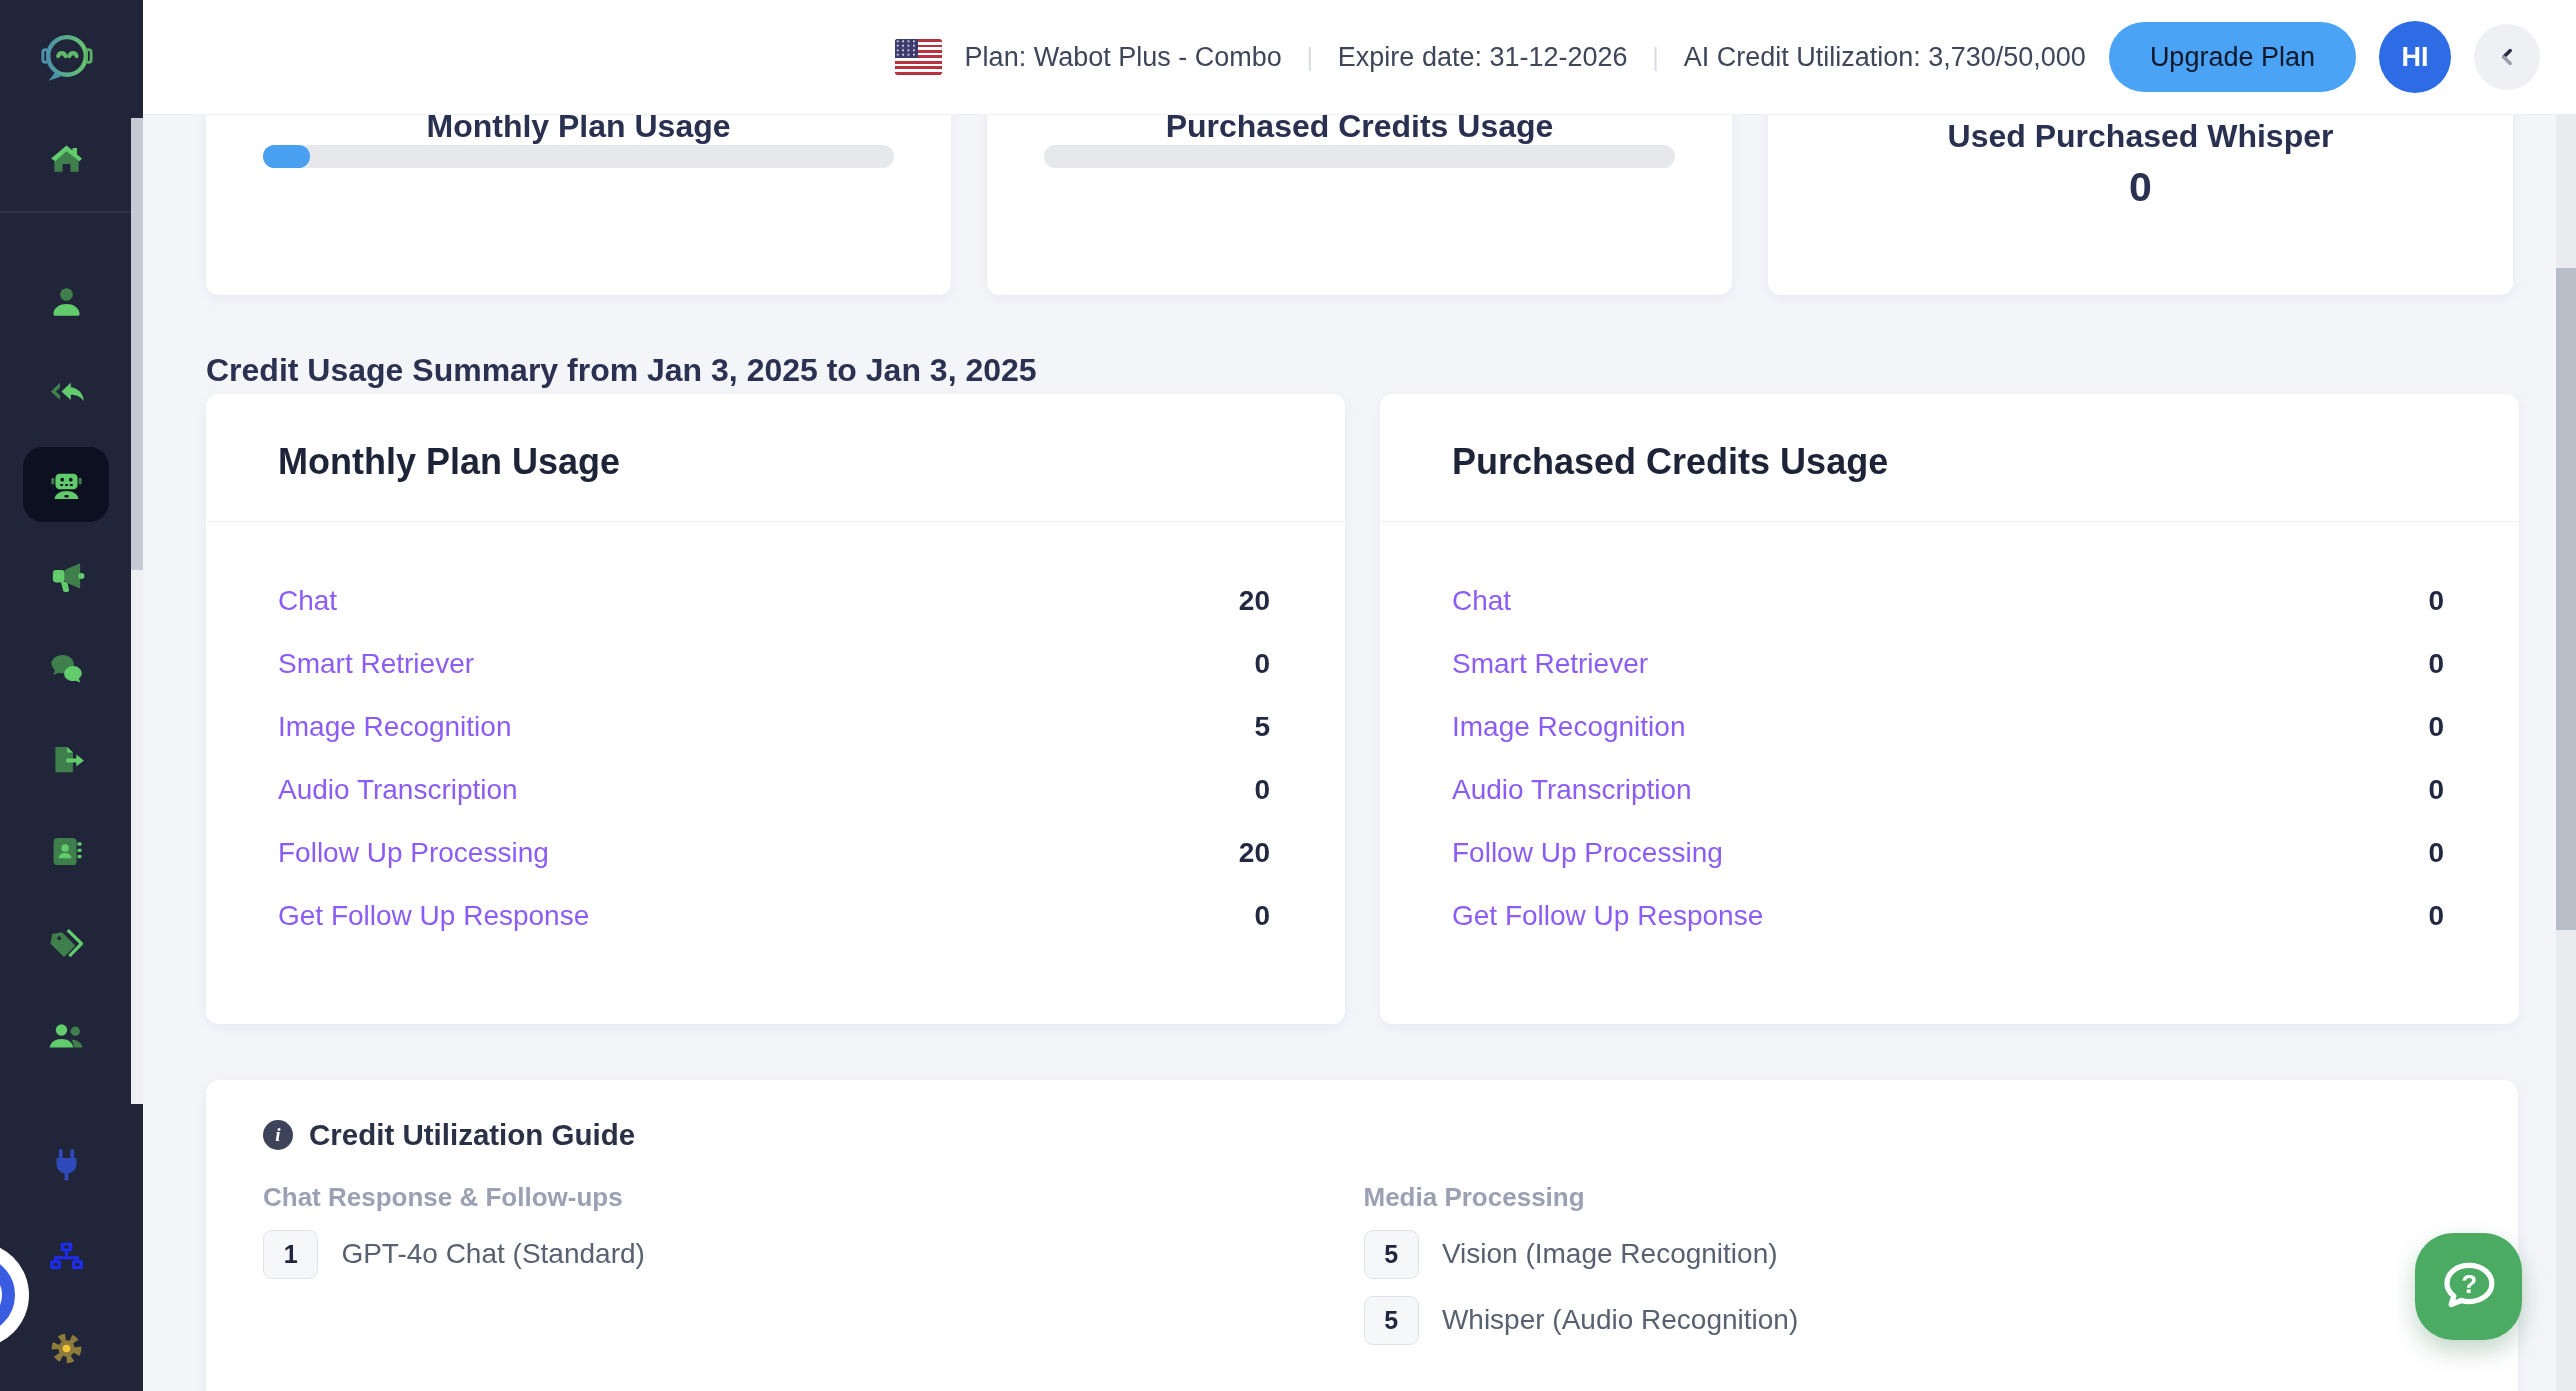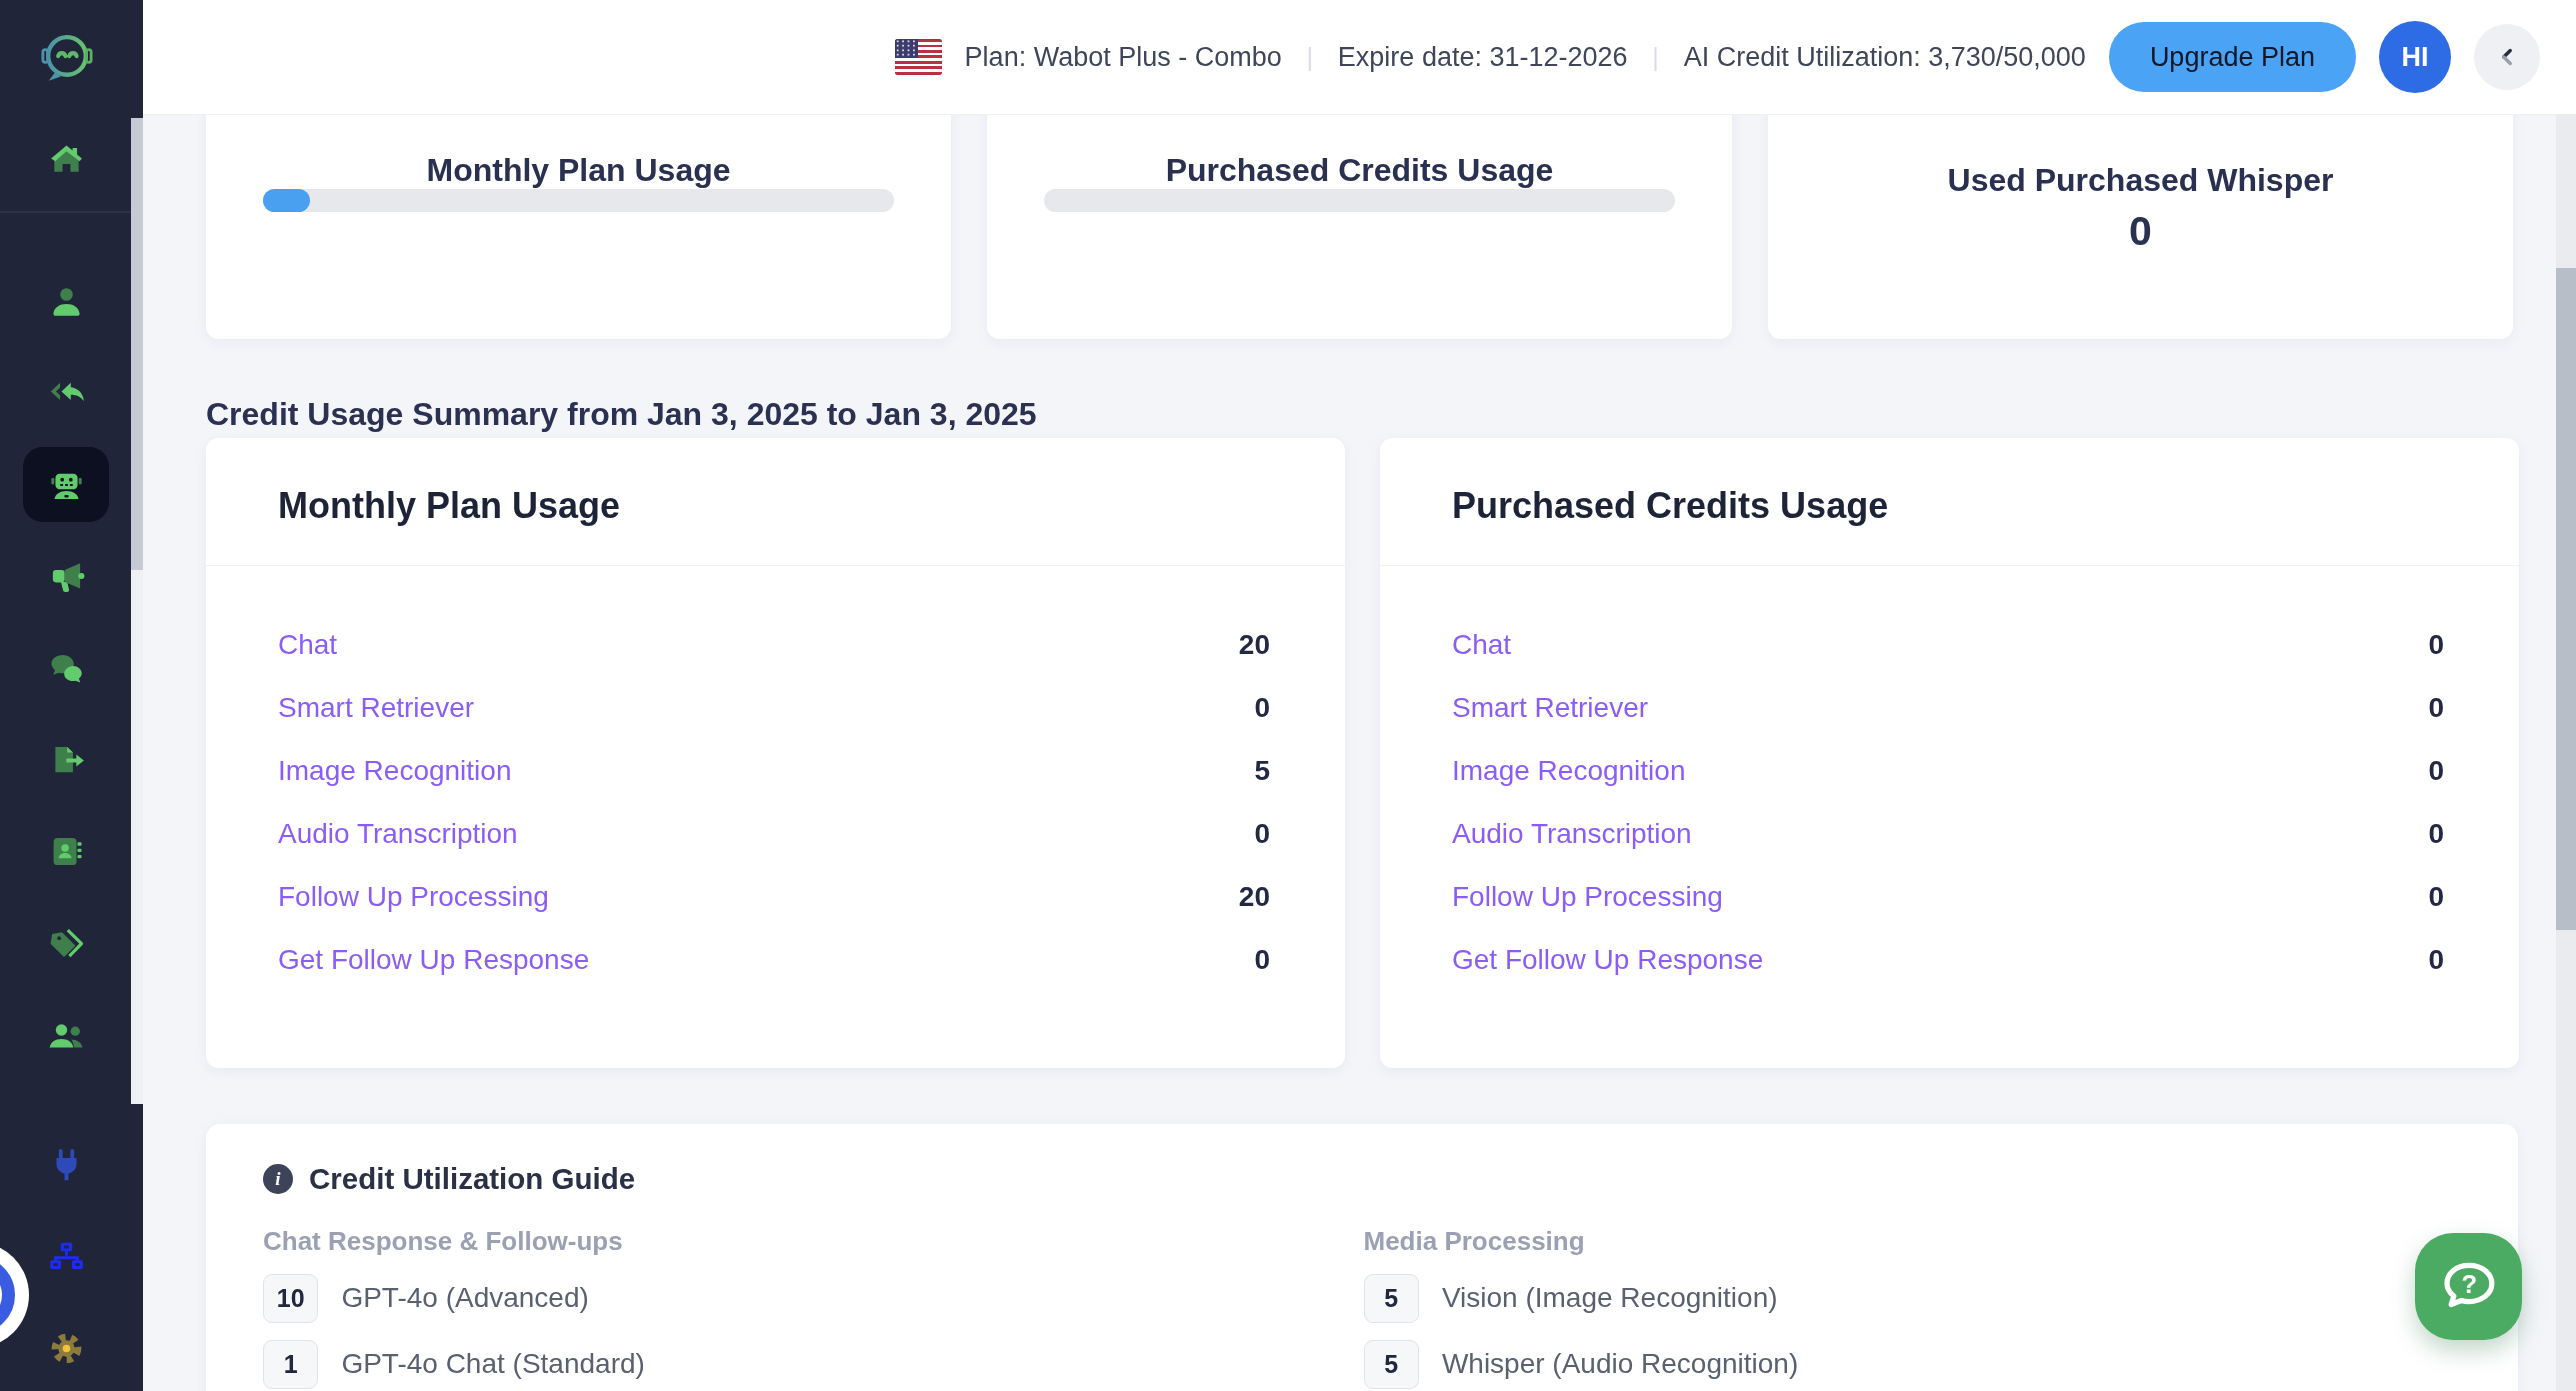--- a/index.html
+++ b/index.html
@@ -31,21 +31,21 @@
     background:repeating-linear-gradient(180deg,#b8333f 0 2.8px,#ffffff 2.8px 5.5px);
     box-shadow:0 0 0 0.9px rgba(0,0,0,.06) inset;}
   .flag::before{content:"";position:absolute;left:0;top:0;width:23px;height:19px;background:#3c3b6e;
     background-image:radial-gradient(#fff 0.9px, transparent 1.3px);background-size:5.4px 4.5px;}
   .upgrade{height:70px;padding:0 41px;border-radius:36px;background:#4aa3f4;color:#0f172a;
     font-size:27px;font-weight:500;border:none;display:flex;align-items:center;font-family:inherit;cursor:pointer;}
   .avatar{width:72px;height:72px;border-radius:50%;background:#2d6ce5;color:#fff;font-size:27px;
     font-weight:700;display:flex;align-items:center;justify-content:center;cursor:pointer;}
   .collapse{width:66px;height:66px;border-radius:50%;background:#eef0f3;display:flex;align-items:center;justify-content:center;cursor:pointer;}
   
-  .content{position:absolute;left:143px;top:0;right:0;bottom:0;margin-top:44px;}
+  .content{position:absolute;left:143px;top:0;right:0;bottom:0;}
   .card{background:#fff;border-radius:12.5px;box-shadow:0 3.6px 12.5px rgba(25,35,70,.05);box-sizing:border-box;}
   .topcards{position:absolute;top:50px;left:63px;display:flex;gap:36px;}
   .topcard{width:745px;height:245px;position:relative;text-align:center;}
   .topcard-title{position:absolute;top:97px;left:0;right:0;font-size:32px;font-weight:600;color:#2a3150;transform:translateY(-100%);padding-bottom:1.8px;}
   .topcard-title.center3{transform:none;top:68px;}
   .bar{position:absolute;top:95px;left:57px;right:57px;height:23px;border-radius:11.6px;background:#e6e8ec;}
   .bar-fill{position:absolute;left:0;top:0;bottom:0;border-radius:11.6px;background:#4aa0f0;}
   .usage-line{position:absolute;top:147px;left:0;right:0;font-size:29.5px;font-weight:600;color:#3a4055;}
   .usage-line .remaining{font-size:27px;font-weight:400;color:#a9aebc;}
   .big-zero{position:absolute;top:114px;left:0;right:0;font-size:41px;font-weight:700;color:#2b3150;}
@@ -334,24 +334,20 @@
 
   <section class="card guide">
     <div class="guide-title">
       <span class="info-badge">i</span>
       <span>Credit Utilization Guide</span>
     </div>
     <div class="guide-cols">
       <div class="gcol">
         <div class="gcol-head">Chat Response &amp; Follow-ups</div>
         <div class="gitem">
-          <span class="credit-chip">10</span>
-          <span class="gitem-lbl">GPT-4o (Advanced)</span>
-        </div>
-        <div class="gitem">
           <span class="credit-chip">1</span>
           <span class="gitem-lbl">GPT-4o Chat (Standard)</span>
         </div>
       </div>
       <div class="gcol">
         <div class="gcol-head">Media Processing</div>
         <div class="gitem">
           <span class="credit-chip">5</span>
           <span class="gitem-lbl">Vision (Image Recognition)</span>
         </div>

